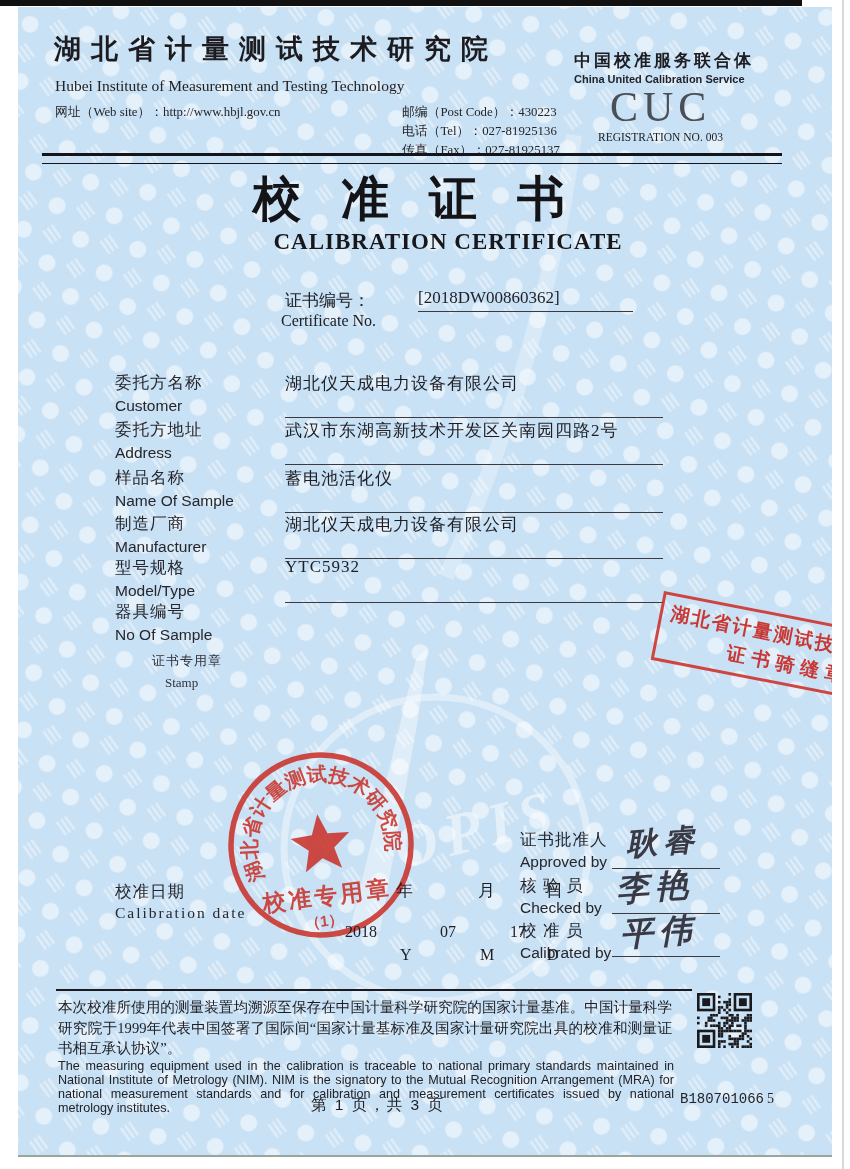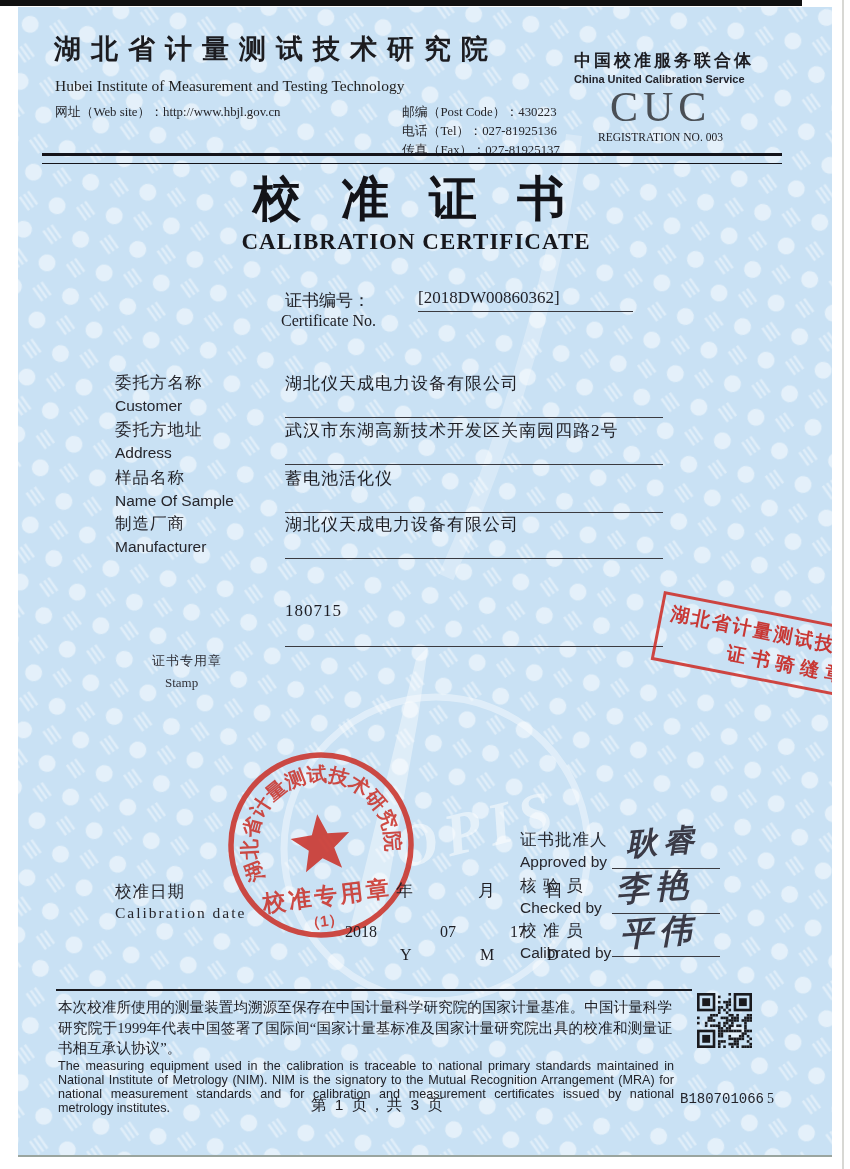--- a/index.html
+++ b/index.html
@@ -21,21 +21,21 @@
   .cuc-zh{left:556px;top:42px;font-size:17px;font-weight:bold;letter-spacing:3px;color:#1d1d22;}
   .cuc-en{left:556px;top:66px;font-size:11px;font-weight:bold;color:#23232a;}
   .cuc-abbr{left:592px;top:76px;font-size:42px;font-family:"Liberation Serif",serif;color:#4a4f55;letter-spacing:5px;}
   .cuc-reg{left:580px;top:124px;font-size:11.5px;font-family:"Liberation Serif",serif;color:#202025;}
 
   .rule-double{left:24px;top:146px;width:740px;height:7px;border-top:3px solid #14141a;border-bottom:1.5px solid #14141a;}
 
   .cert-title{left:0;top:160px;width:796px;text-align:center;font-size:48px;font-weight:bold;
               font-family:"Liberation Serif",serif;color:#131318;letter-spacing:14px;}
   .cert-title-en{left:0;top:222px;width:796px;text-align:center;font-size:23px;font-weight:bold;
-                 font-family:"Liberation Serif",serif;color:#17171c;letter-spacing:1px;}
+                 font-family:"Liberation Serif",serif;color:#17171c;letter-spacing:1px;padding-left:32px;}
 
   .certno-zh{left:267px;top:282px;font-size:17px;color:#202026;}
   .certno-en{left:263px;top:305px;font-size:16px;font-family:"Liberation Serif",serif;color:#202026;}
   .certno-val{left:400px;top:281px;width:215px;font-size:17px;font-family:"Liberation Serif",serif;
               color:#1f1f26;border-bottom:1.2px solid #3a3a40;padding-bottom:3px;}
 
   .frow{position:absolute;left:97px;width:548px;height:46px;}
   .frow .lab{position:absolute;left:0;top:0;width:168px;}
   .frow .lab .zh{font-size:16.5px;color:#26262c;letter-spacing:1px;}
   .frow .lab .en{font-size:15.5px;color:#26262c;margin-top:3px;}
@@ -152,22 +152,32 @@
         </div>
       <div class="val">蓄电池活化仪</div>
     </div>
     <div class="frow" style="top:506px">
       <div class="lab">
           <div class="zh">制造厂商</div>
         <div class="en">Manufacturer</div>
         </div>
       <div class="val">湖北仪天成电力设备有限公司</div>
     </div>
+    <div class="frow" style="top:550px">
+      <div class="lab">
+          <div class="zh">型号规格</div>
+        <div class="en">Model/Type</div>
+        </div>
+      <div class="val">YTC5932</div>
+    </div>
     <div class="frow" style="top:594px">
-      <div class="val">180715</div>
+      <div class="lab">
+          <div class="zh">器具编号</div>
+        <div class="en">No Of Sample</div>
+        </div>
     </div>
 
     <div class="abs stamp-lab-zh">证书专用章</div>
     <div class="abs stamp-lab-en">Stamp</div>
 
     <div class="abs side-seal">
       <div class="l1">湖北省计量测试技术</div>
       <div class="l2">证书骑缝章</div>
     </div>
 

